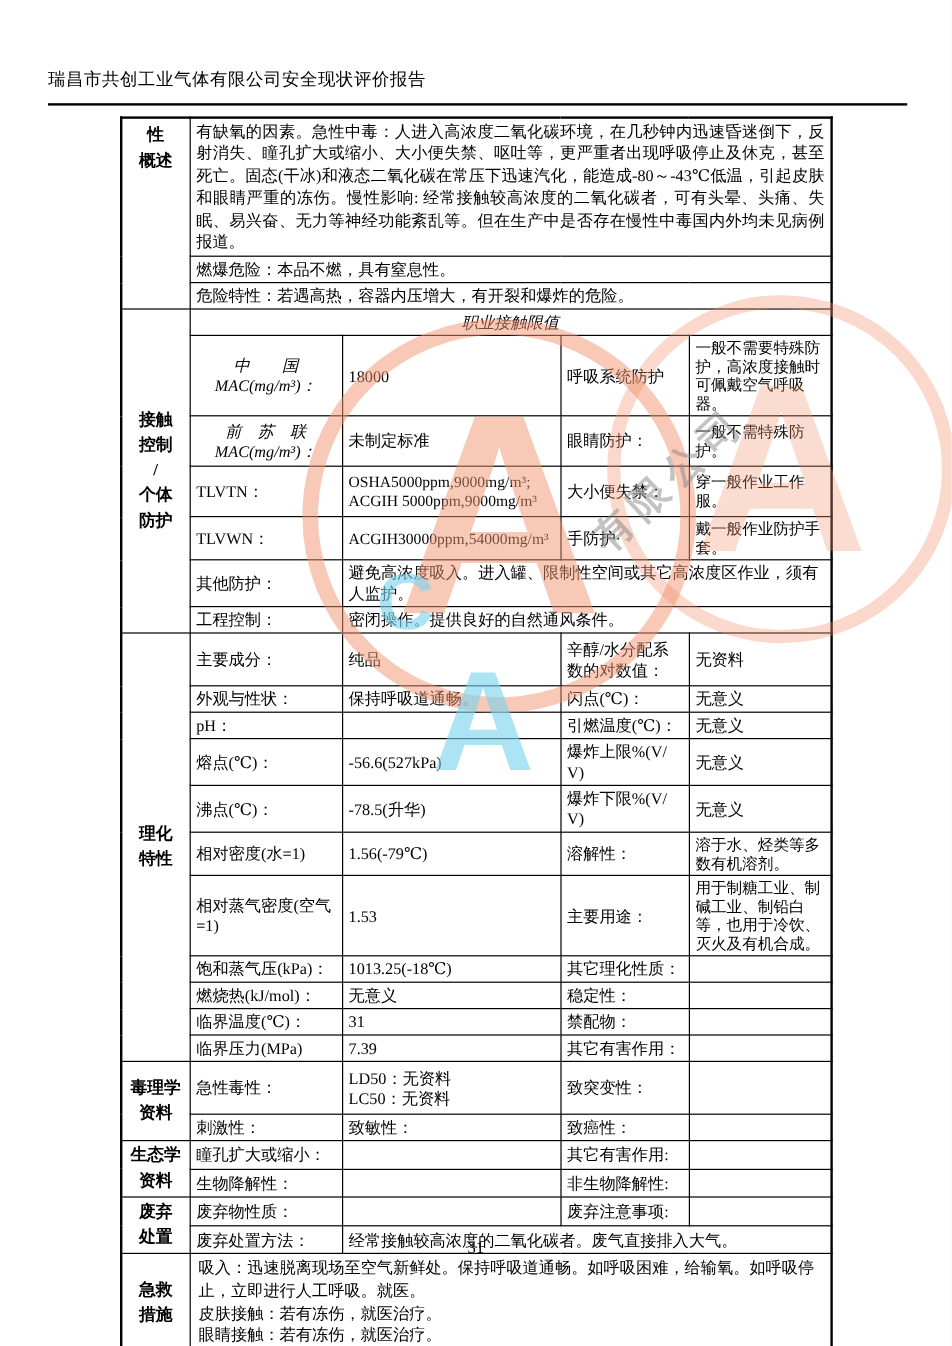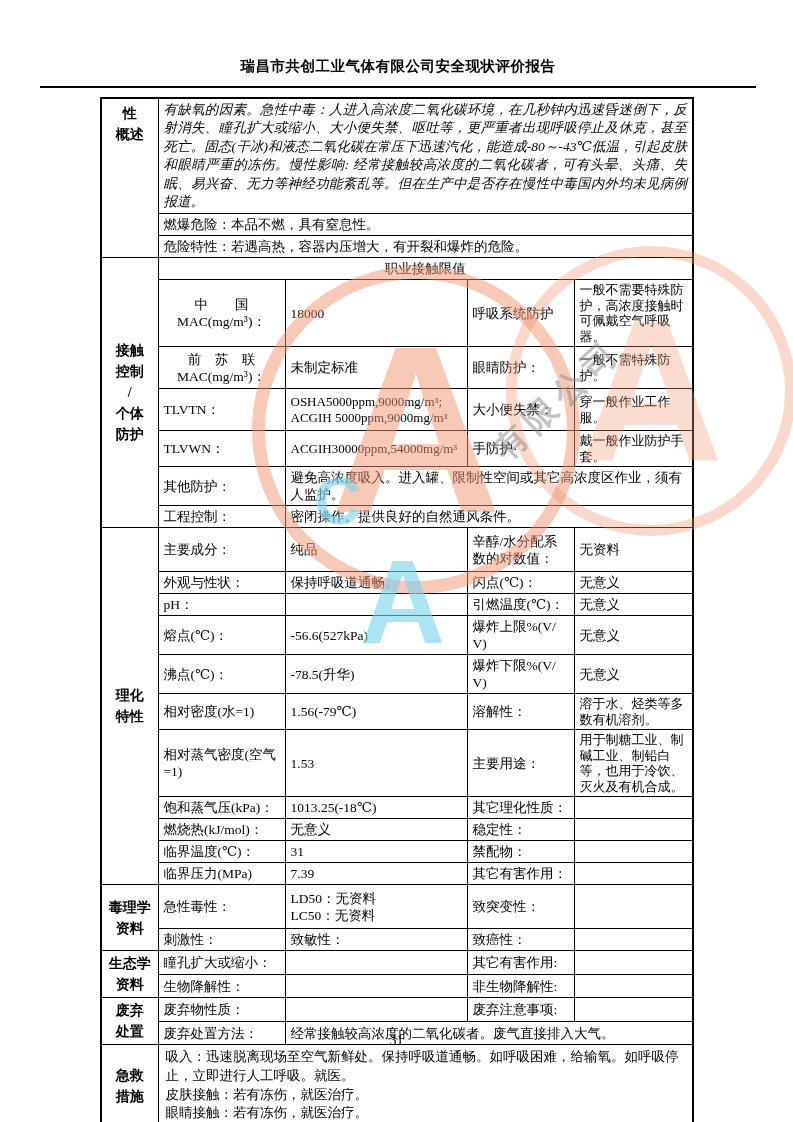--- a/index.html
+++ b/index.html
@@ -8,22 +8,22 @@
     background:#e8e8e8;
     font-family:"Liberation Serif","DejaVu Serif",serif;
     color:#000;
   }
   .page{
     position:relative;width:793px;height:1122px;background:#ffffff;overflow:hidden;
   }
   
   .header{
     position:absolute;left:40px;top:57px;width:716px;
-    display:flex;justify-content:center;align-items:flex-end;
-    font-size:14.5px;font-weight:700;letter-spacing:0.5px;
+    display:flex;justify-content:space-between;align-items:flex-end;
+    font-size:14.5px;font-weight:400;letter-spacing:0.5px;
   }
   .header-rule{
     position:absolute;left:40px;top:86px;width:716px;height:2px;background:#000;
   }
   
   table.msds{
     position:absolute;left:100px;top:97px;width:592px;
     border-collapse:collapse;table-layout:fixed;
     font-size:13.5px;line-height:17px;
   }
@@ -36,22 +36,22 @@
     word-break:break-all;
   }
   table.msds{border:2px solid #000;}
   td.sec{
     border-right:3px double #000;
     text-align:center;font-weight:bold;font-size:14px;line-height:21px;
     padding:2px 2px;
   }
   td.sec.top{vertical-align:top;padding-top:4px;}
   td.c3{border-left:3px double #000;}
-  td.desc{vertical-align:top;text-align:justify;line-height:18.4px;padding:2px 7px;font-style:italic;}
-  td.ctr{text-align:center;}
+  td.desc{vertical-align:top;text-align:justify;line-height:18.4px;padding:2px 7px;}
+  td.ctr{text-align:center;font-style:italic;}
   td.small{font-size:13px;line-height:15.5px;}
   
   .wm{position:absolute;pointer-events:none;z-index:3;}
   .seal{border-radius:50%;}
   #seal1{left:252px;top:266px;width:302px;height:302px;border:13px solid rgba(242,148,112,0.50);}
   #seal2{left:506px;top:246px;width:268px;height:268px;border:11px solid rgba(242,148,112,0.36);}
   .seal-a{
     position:absolute;inset:0;display:flex;align-items:center;justify-content:center;
     font-family:"Liberation Sans","DejaVu Sans",sans-serif;font-weight:bold;line-height:1;
   }

